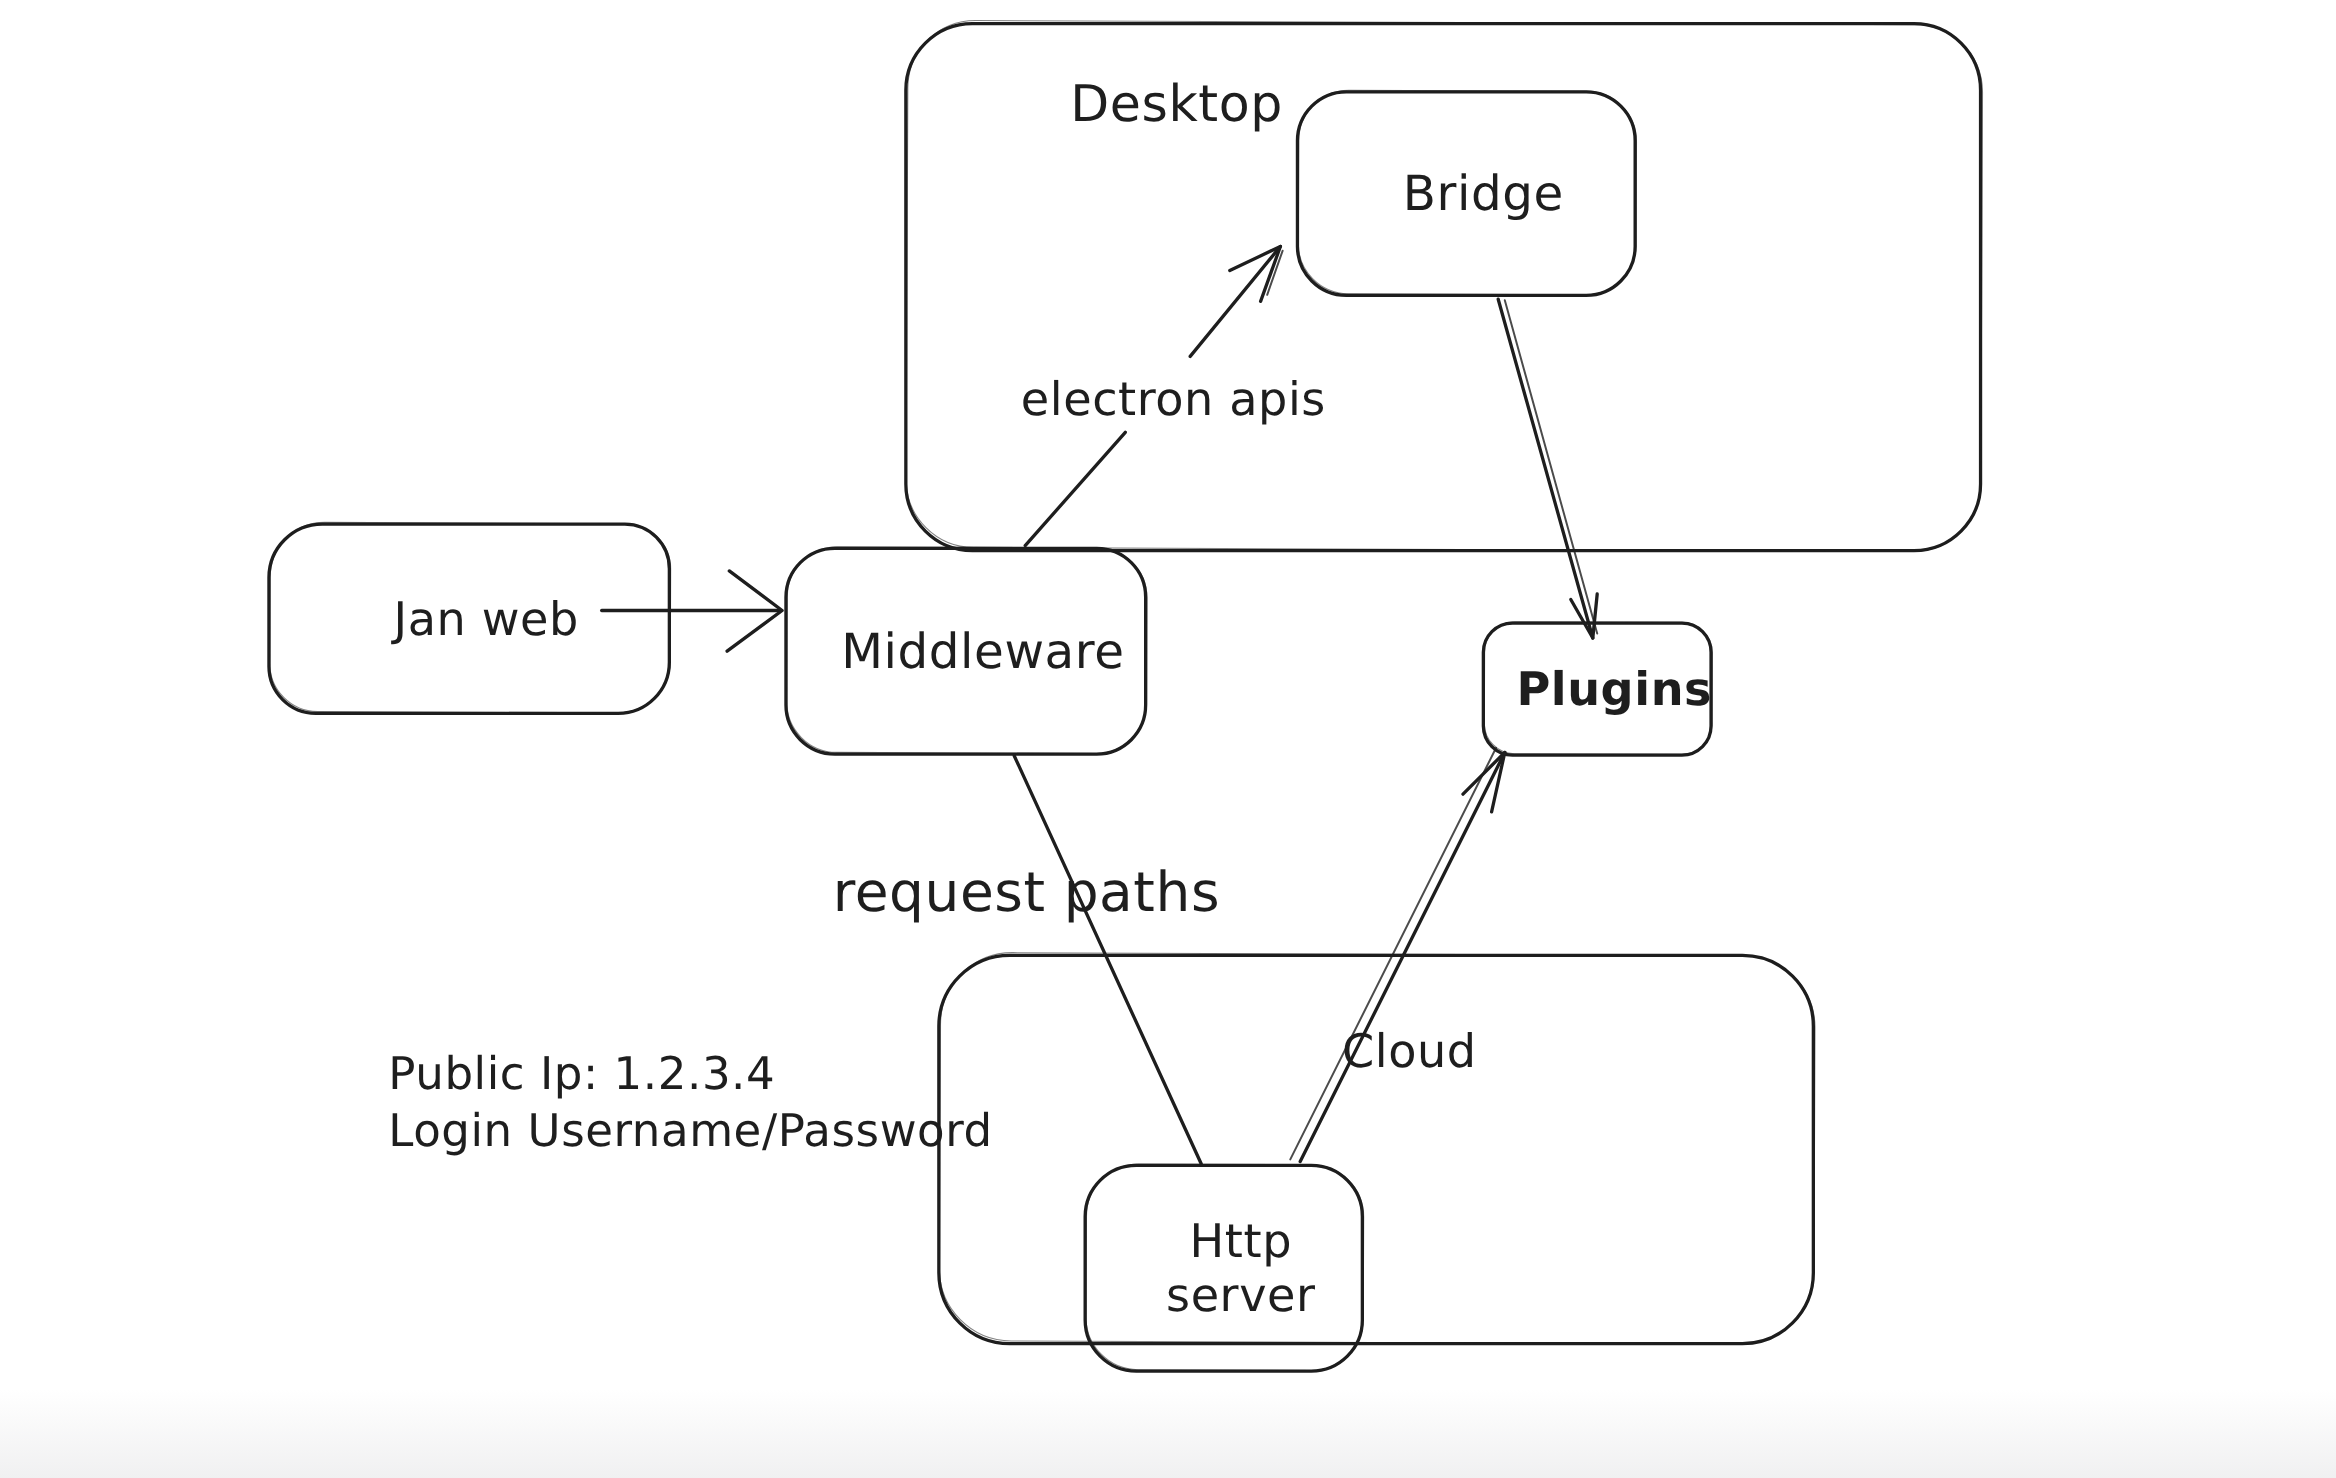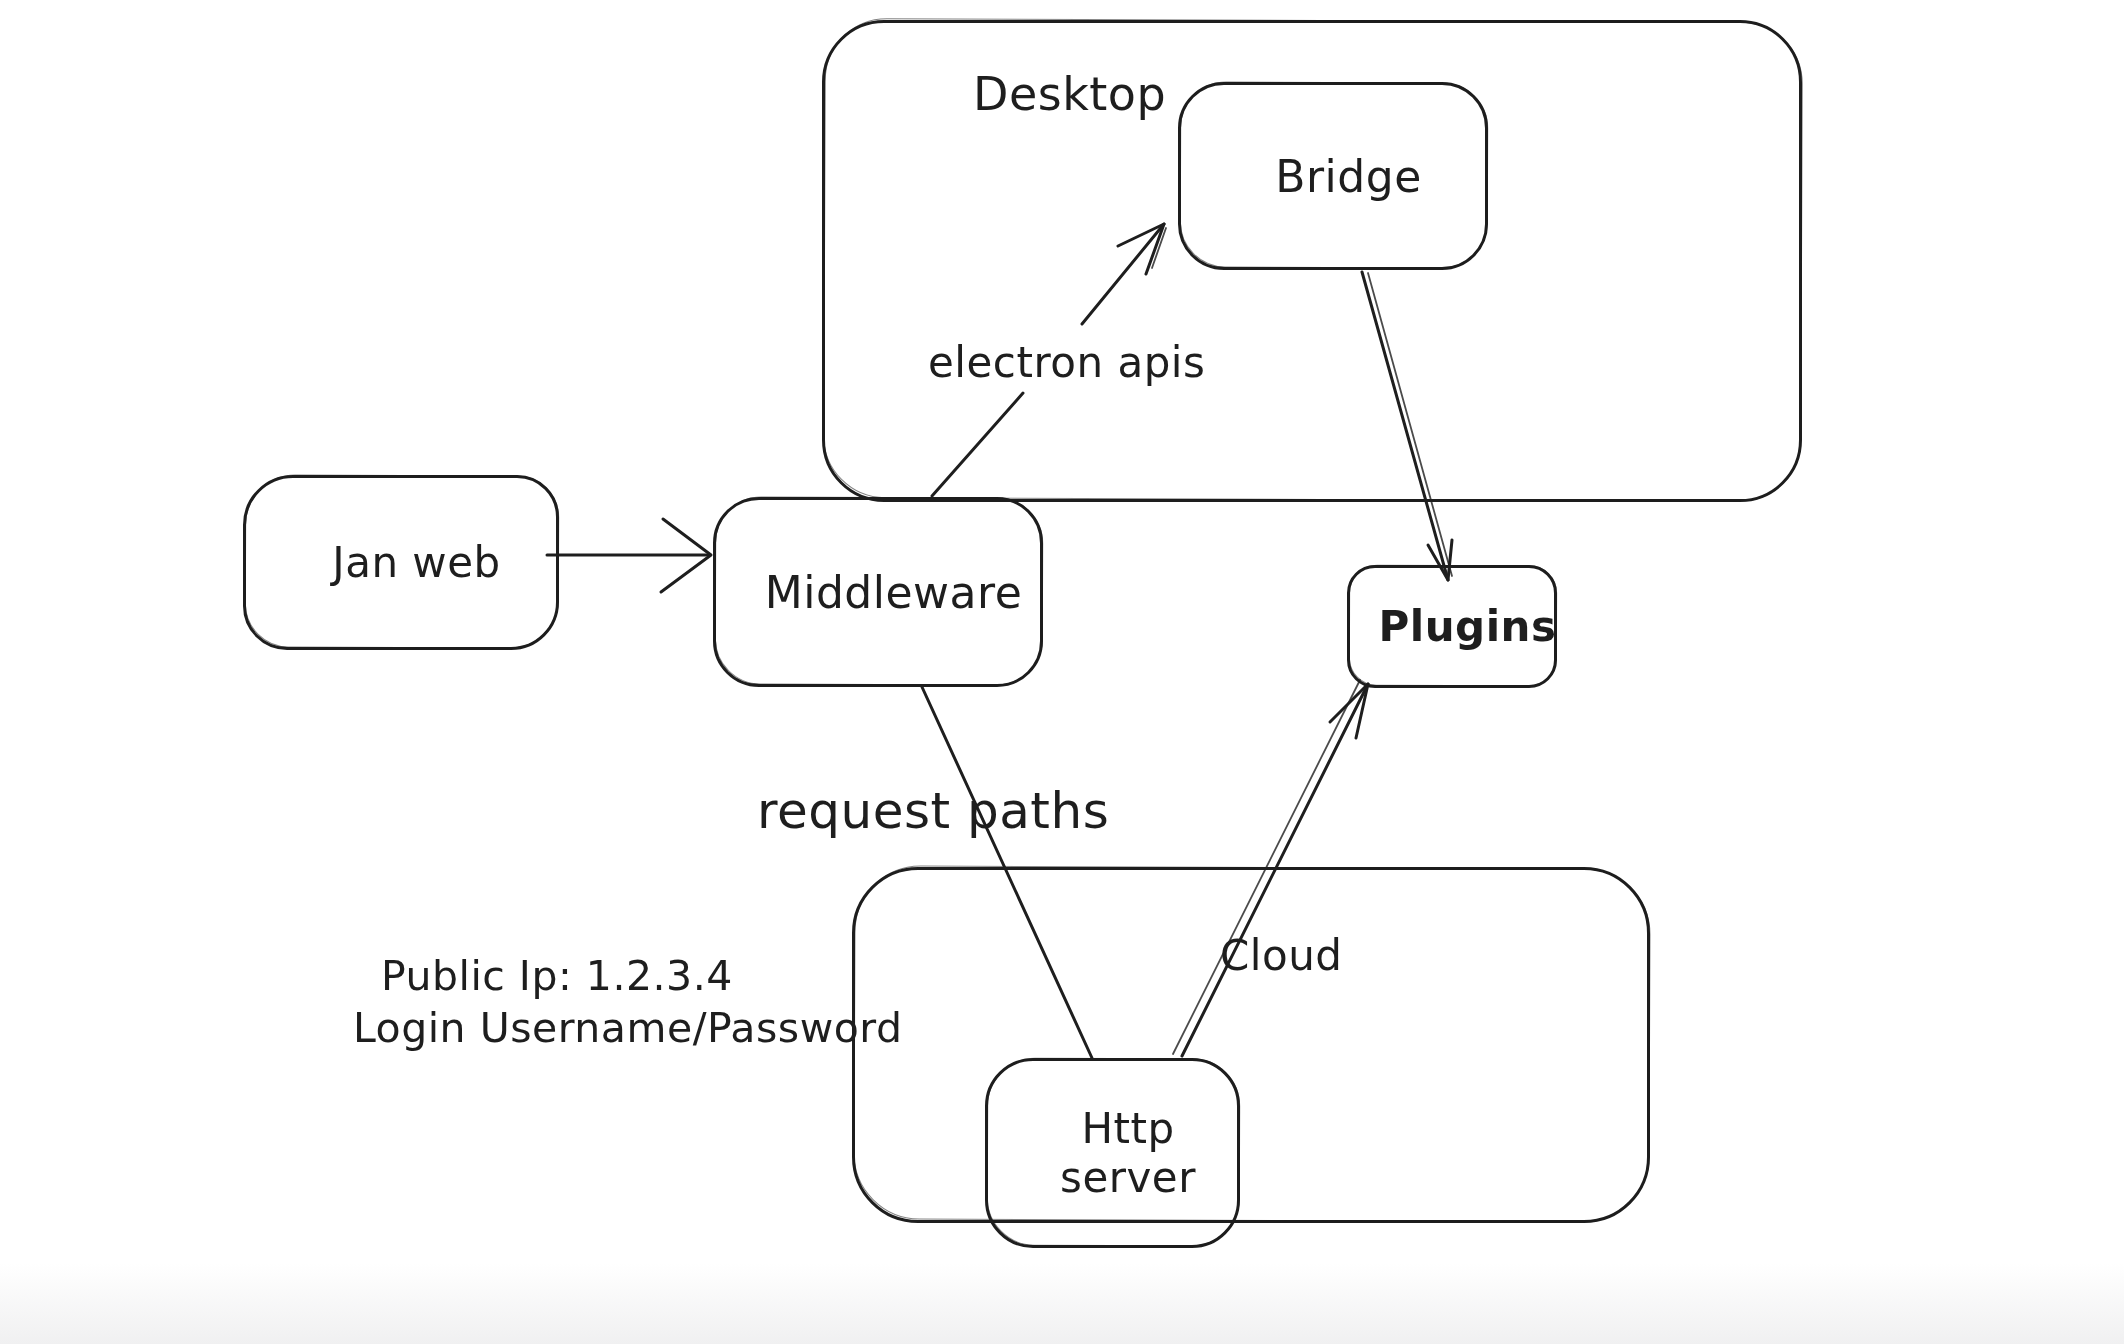--- a/index.html
+++ b/index.html
@@ -37,30 +37,30 @@
     letter-spacing:.5px;
     padding-left:31px;
   }
   .container-label{position:absolute;letter-spacing:.5px;}
   .float-label{position:absolute;letter-spacing:.5px;white-space:nowrap;}
 
   
   #desktop{left:822px;top:20px;width:980px;height:482px;border-radius:62px;}
   #desktop .container-label{left:148px;top:44px;font-size:46px;}
   #bridge{left:1178px;top:82px;width:310px;height:188px;border-radius:46px;font-size:44px;}
-  #janweb{left:243px;top:475px;width:316px;height:175px;border-radius:50px 42px 48px 44px;font-size:42px;}
+  #janweb{left:243px;top:475px;width:367px;height:175px;border-radius:50px 42px 48px 44px;font-size:42px;}
   #middleware{left:713px;top:497px;width:330px;height:190px;border-radius:46px;font-size:44px;}
   #plugins{left:1347px;top:565px;width:210px;height:123px;border-radius:28px;font-size:42px;font-weight:bold;}
   #cloud{left:852px;top:867px;width:798px;height:356px;border-radius:66px;}
   #cloud .container-label{left:365px;top:61px;font-size:42px;}
   #httpserver{left:985px;top:1058px;width:255px;height:190px;border-radius:48px;font-size:42px;}
 
   #lbl-electron{left:928px;top:338px;font-size:42px;}
   #lbl-request{left:757px;top:782px;font-size:50px;}
-  #lbl-publicip{left:353px;top:952px;font-size:41px;margin-left:28px;}
+  #lbl-publicip{left:353px;top:952px;font-size:41px;}
   #lbl-login{left:353px;top:1004px;font-size:41px;}
 
   
   #edges{position:absolute;inset:0;width:2124px;height:1344px;}
   #edges path, #edges line{
     stroke:var(--ink);
     stroke-width:3;
     fill:none;
     stroke-linecap:round;
     stroke-linejoin:round;

